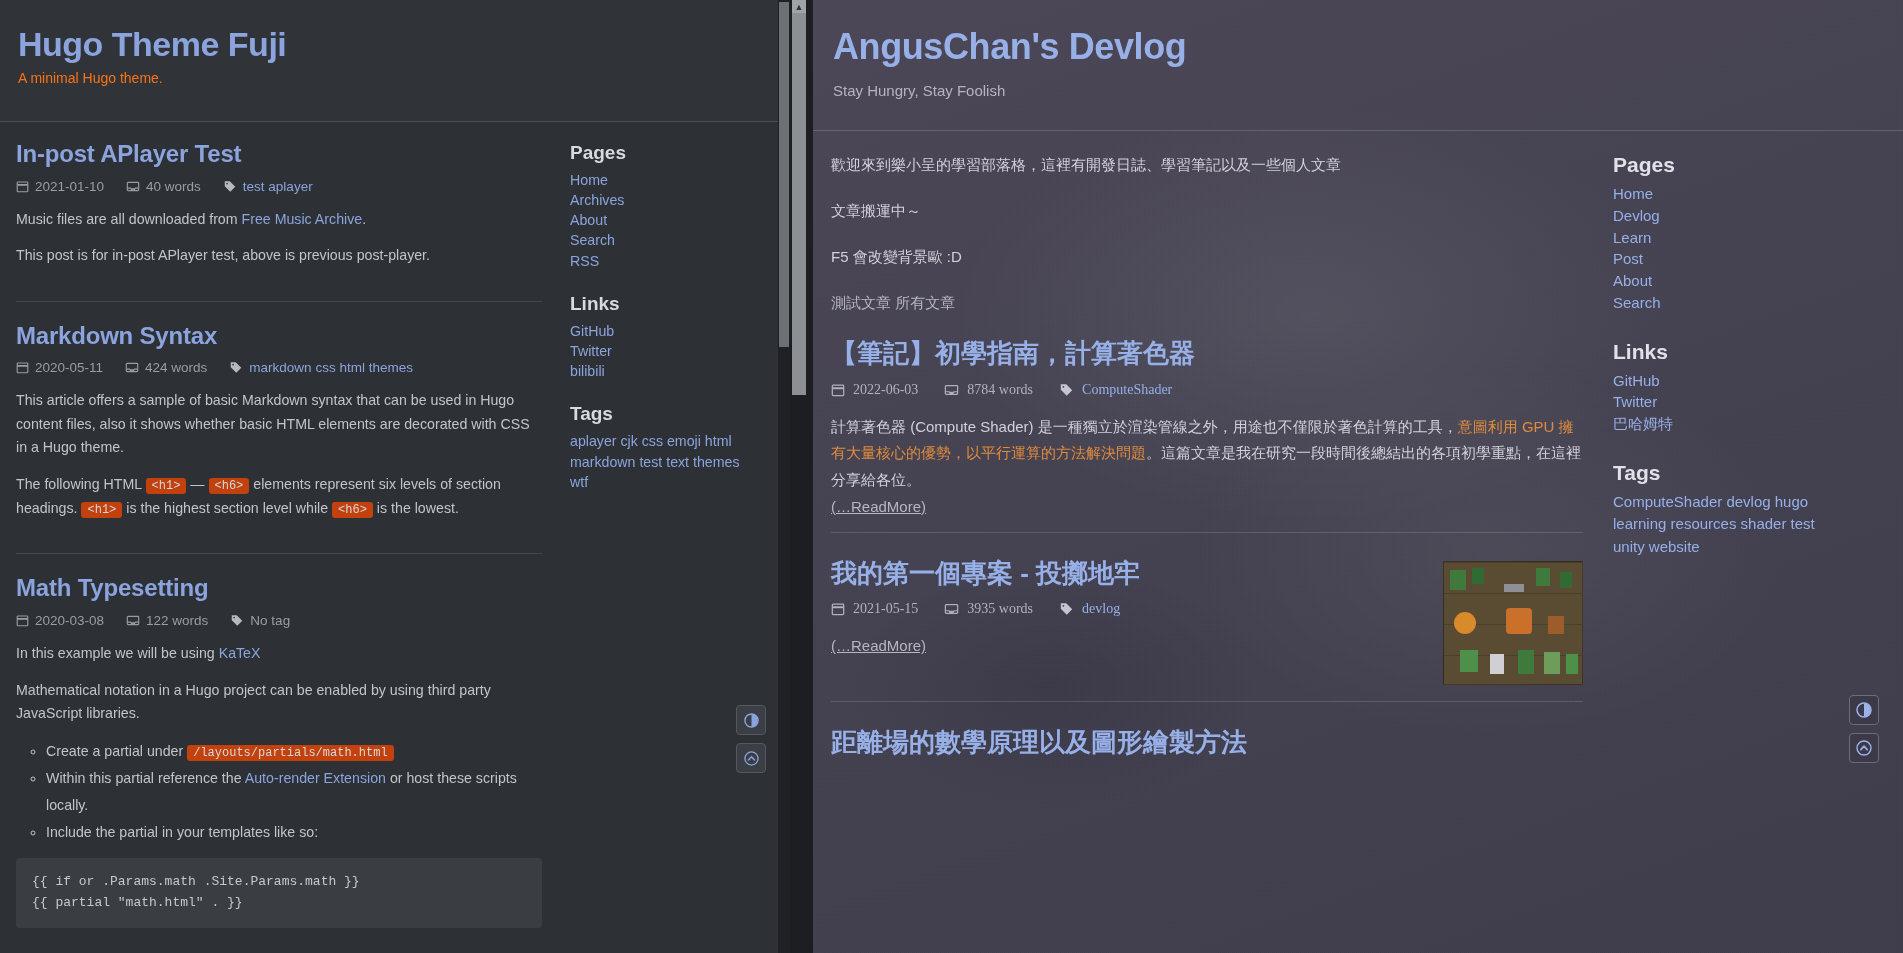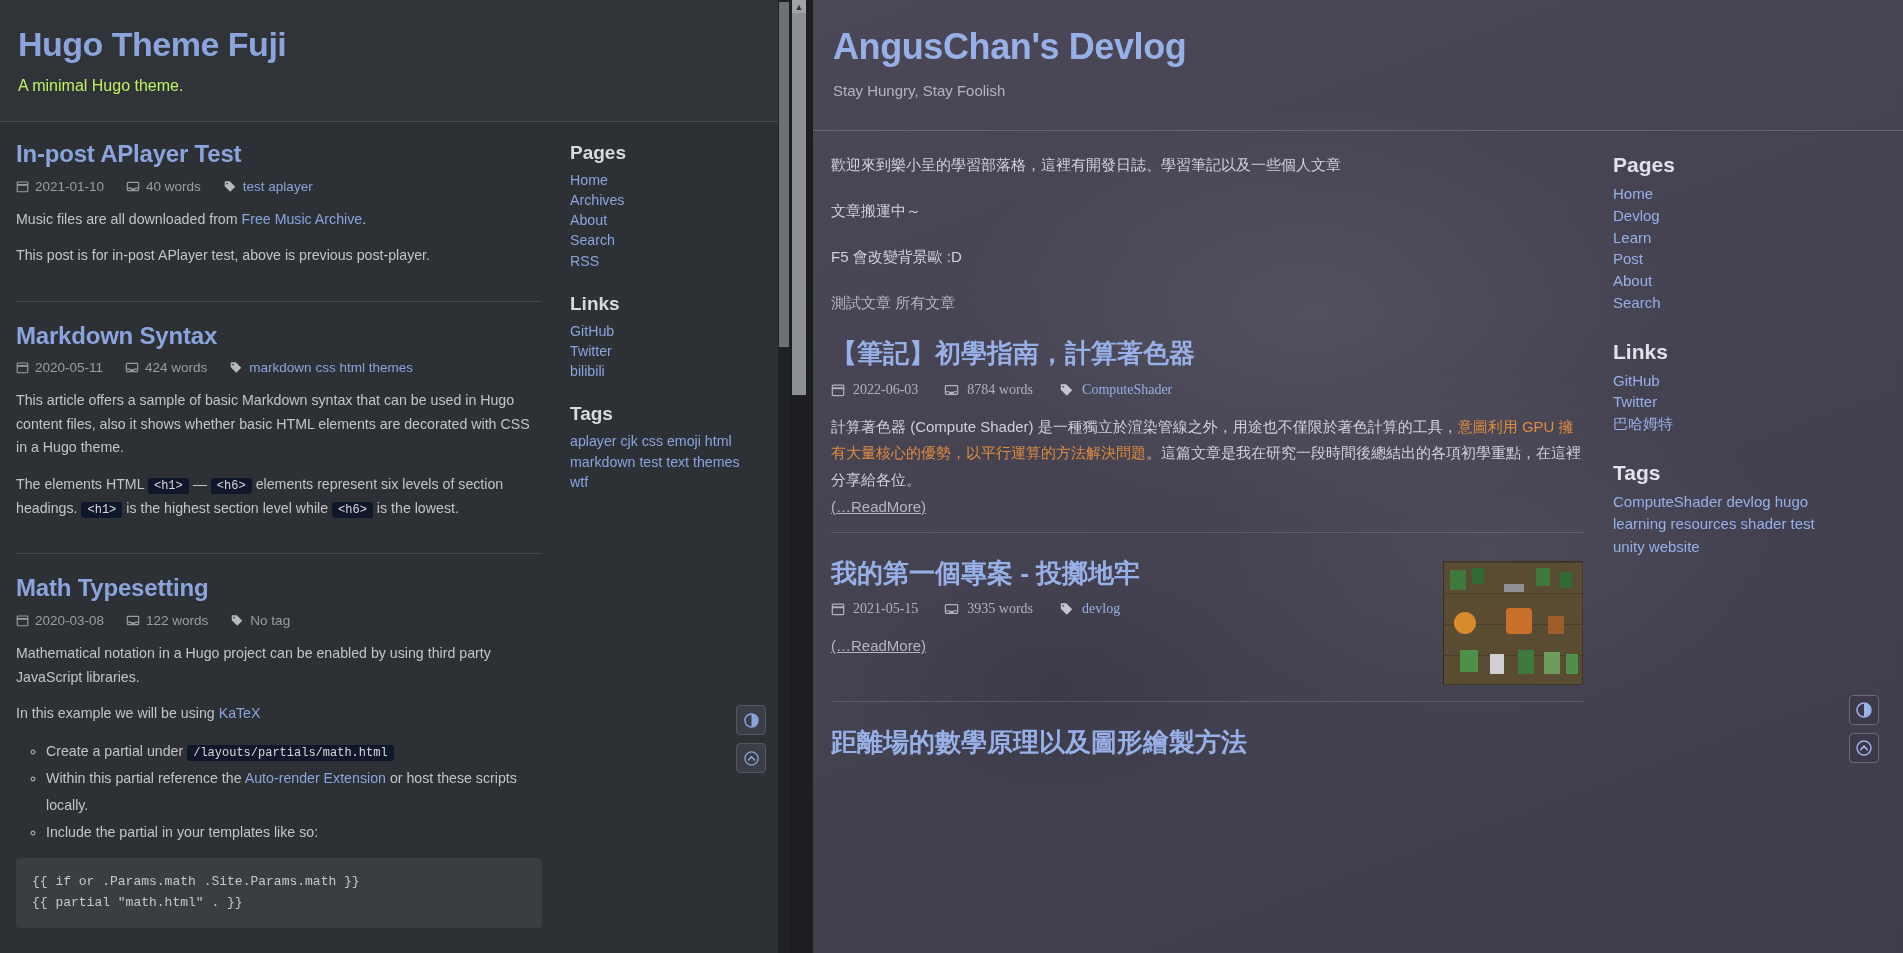--- a/index.html
+++ b/index.html
@@ -23,42 +23,42 @@
     background: #303338;
     padding: 26px 18px 22px 18px;
     border-bottom: 1px solid #4a4d52;
     height: 122px;
   }
   .lp-site-title {
     font-size: 34px; font-weight: bold; letter-spacing: -0.5px;
     color: #8ba4dd;
     line-height: 1.1;
   }
-  .lp-subtitle { margin-top: 14px; font-size: 16px; color: #bef264; }
+  .lp-subtitle { margin-top: 7px; font-size: 14px; color: #f97316; }
 
   .lp-body { display: flex; padding: 0; }
   .lp-main { width: 560px; padding: 18px 18px 0 16px; }
   .lp-side { width: 230px; padding: 18px 0 0 10px; }
 
   .post { padding-bottom: 6px; }
   .post + .post { border-top: 1px solid #44474c; padding-top: 20px; margin-top: 14px;}
   .post-title {
     font-size: 24px; font-weight: bold; color: #8ba4dd; line-height: 1.2;
     margin-bottom: 10px; letter-spacing: -0.2px;
   }
   .post-meta {
     display: flex; align-items: center; gap: 22px;
     font-size: 13.5px; color: #9a9da1; margin-bottom: 14px;
   }
   .post-meta .mi { display: inline-flex; align-items: center; gap: 6px; }
   .post-meta .tags-link { color: #8ba4dd; }
   .post p { font-size: 14.2px; line-height: 1.65; color: #c2c5c8; margin-bottom: 13px; }
   .post a.inline { color: #8ba4dd; text-decoration: none; }
   code.ic {
-    background: #0f172a; color: #d7dadd; padding: 1px 6px;
+    background: #c2410c; color: #d7dadd; padding: 1px 6px;
     border-radius: 3px; font-family: "Liberation Mono", "DejaVu Sans Mono", monospace;
     font-size: 12px;
   }
   ul.post-list { list-style: circle; margin: 4px 0 12px 30px; }
   ul.post-list li { font-size: 14.2px; line-height: 1.9; color: #c2c5c8; }
   pre.codeblock {
     background: #3a3d42; border-radius: 4px; padding: 14px 16px;
     font-family: "Liberation Mono", "DejaVu Sans Mono", monospace;
     font-size: 13px; color: #c6c9cc; line-height: 1.6;
     margin-top: 10px; overflow: hidden; white-space: pre;
@@ -244,21 +244,21 @@
             <span class="mi">
               <svg class="ico" width="14" height="13" viewBox="0 0 16 16">
                   <path d="M1.5 1.5h6.2L14.5 8.3 8.3 14.5 1.5 7.7z" fill="#b7babd"></path>
                   <circle cx="4.4" cy="4.4" r="1.05" fill="#2d3035"></circle>
                 </svg>
               <span class="tags-link">markdown css html themes</span>
             </span>
           </div>
           <p>This article offers a sample of basic Markdown syntax that can be used in Hugo content files, also it shows whether basic HTML elements are decorated with CSS in a Hugo theme.</p>
           <p>
-            <span>The elements HTML</span>
+            <span>The following HTML</span>
             <code class="ic">&lt;h1&gt;</code>
             <span>—</span>
             <code class="ic">&lt;h6&gt;</code>
             <span>elements represent six levels of section headings.</span>
             <code class="ic">&lt;h1&gt;</code>
             <span>is the highest section level while</span>
             <code class="ic">&lt;h6&gt;</code>
             <span>is the lowest.</span>
           </p>
         </div>
@@ -281,22 +281,22 @@
               <span>122 words</span>
             </span>
             <span class="mi">
               <svg class="ico" width="14" height="13" viewBox="0 0 16 16">
                   <path d="M1.5 1.5h6.2L14.5 8.3 8.3 14.5 1.5 7.7z" fill="#b7babd"></path>
                   <circle cx="4.4" cy="4.4" r="1.05" fill="#2d3035"></circle>
                 </svg>
               <span>No tag</span>
             </span>
           </div>
+          <p>In this example we will be using <a class="inline" href="#">KaTeX</a></p>
           <p>Mathematical notation in a Hugo project can be enabled by using third party JavaScript libraries.</p>
-          <p>In this example we will be using <a class="inline" href="#">KaTeX</a></p>
           <ul class="post-list">
             <li>
               <span>Create a partial under</span>
               <code class="ic">/layouts/partials/math.html</code>
             </li>
             <li>
               <span>Within this partial reference the</span>
               <a class="inline" href="#">Auto-render Extension</a>
               <span>or host these scripts locally.</span>
             </li>

